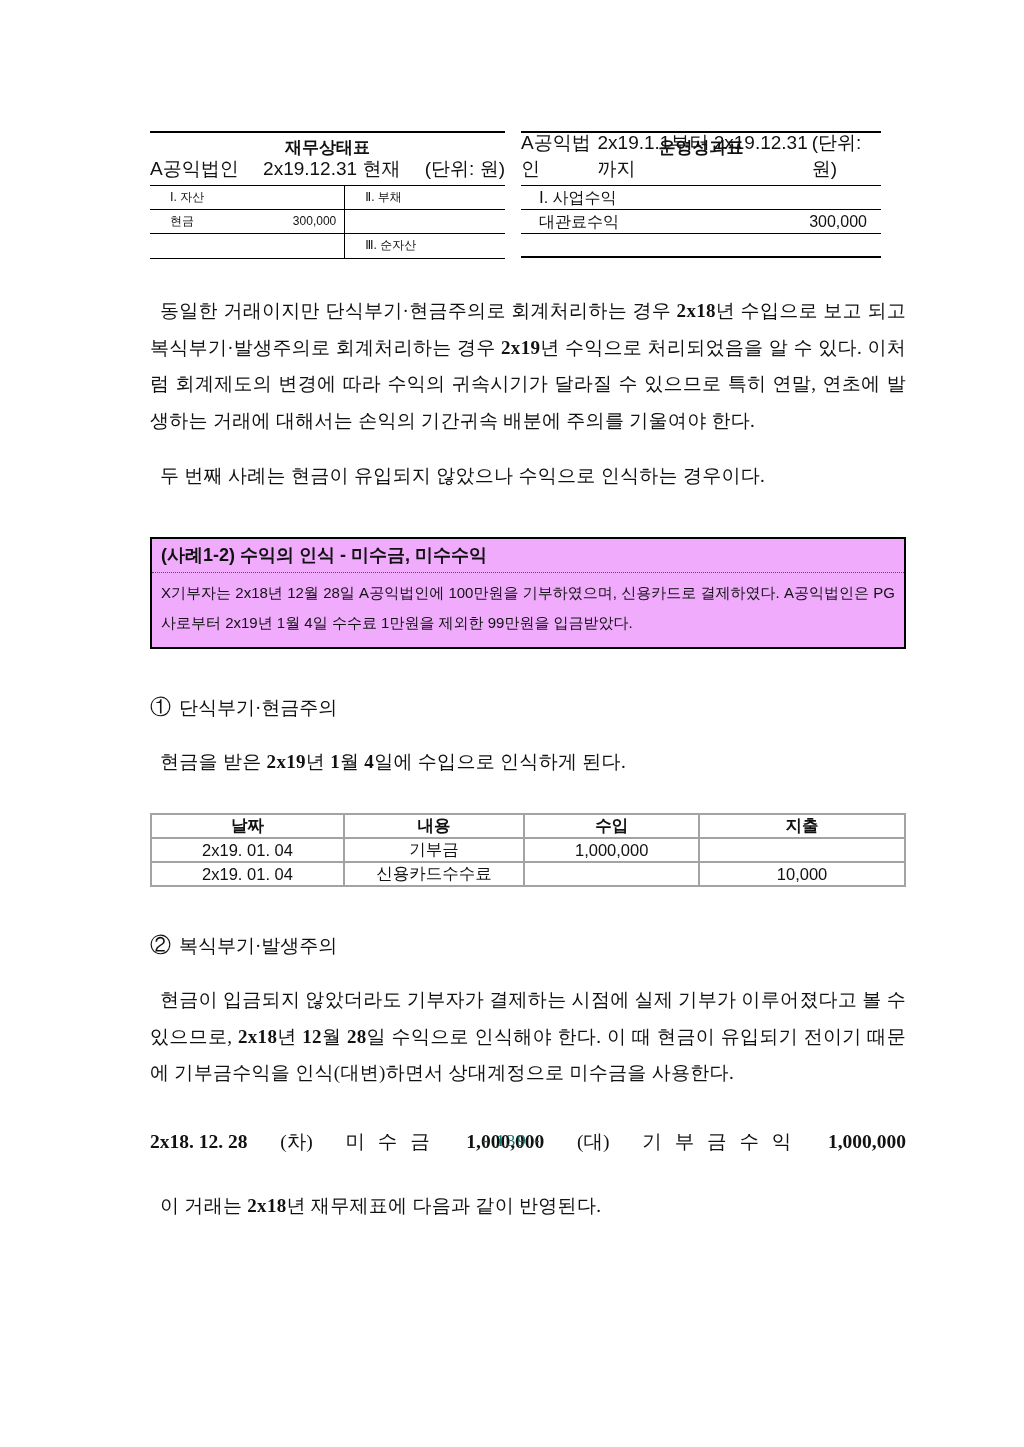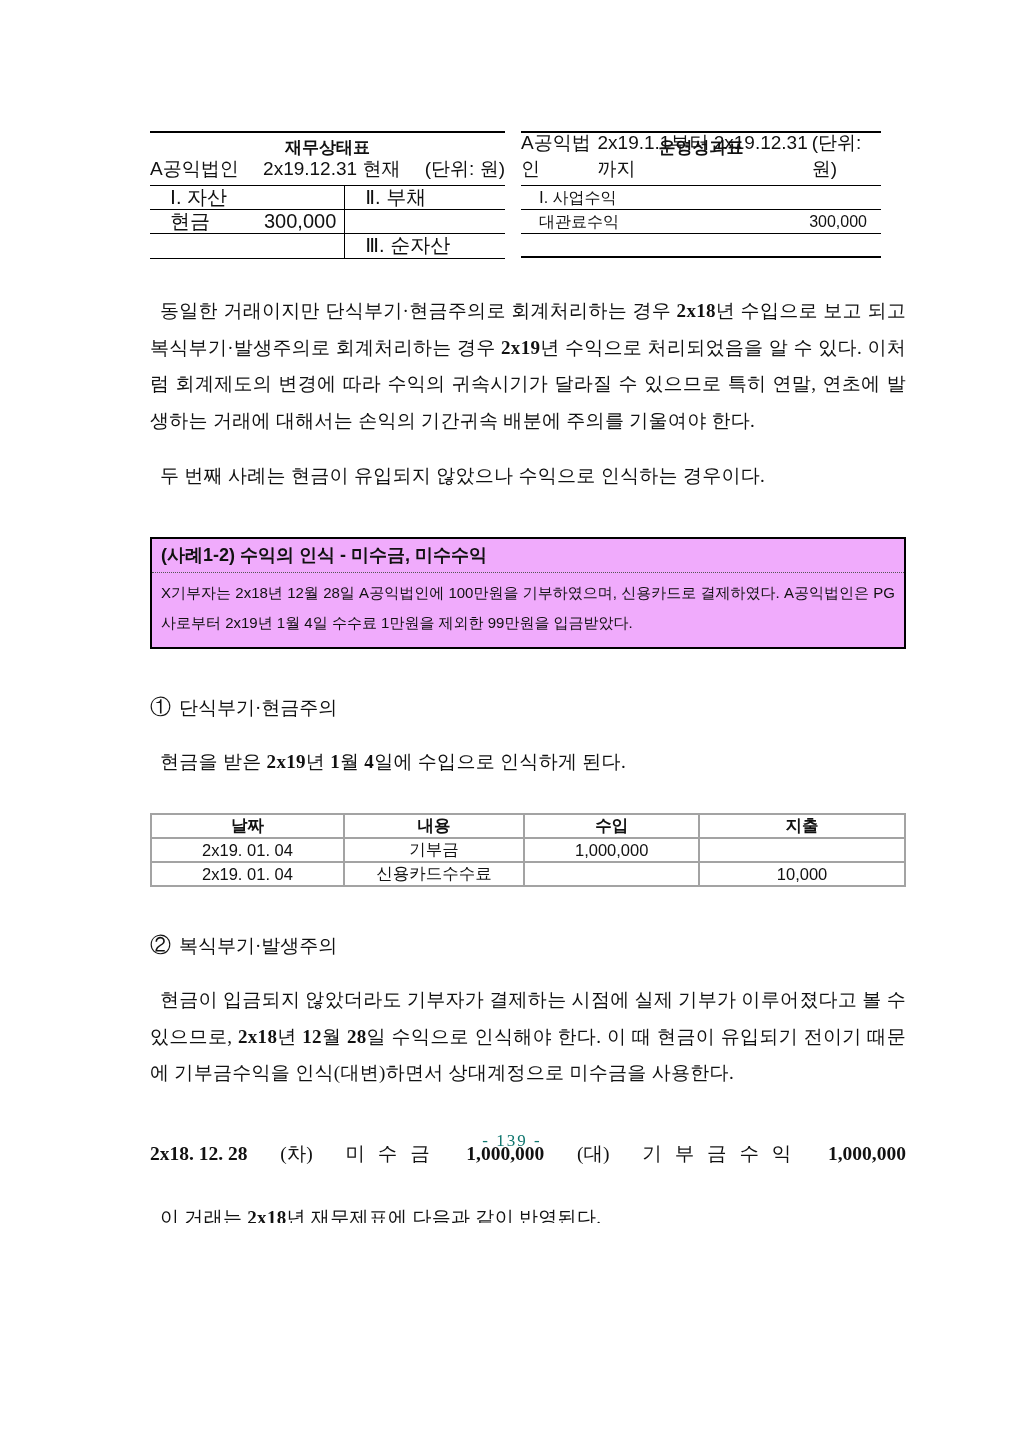--- a/index.html
+++ b/index.html
@@ -23,21 +23,21 @@
     text-align:center; font-weight:bold; font-size:17px;
     padding-top:3px; height:26px;
   }
   .t-sub {
     display:flex; justify-content:space-between; align-items:flex-end;
     font-size:19px; height:28px; padding-bottom:3px;
   }
   .bs-grid {
     display:grid; grid-template-columns:55% 45%;
     border-top:1.5px solid #000; border-bottom:1.5px solid #000;
-    font-size:20px;
+    font-size:12px;
   }
   .bs-grid .cell { height:24px; line-height:23px; padding-left:20px; }
   .bs-grid .cell.vline { border-right:1.5px solid #000; }
   .bs-grid .cell.hline { border-bottom:1.5px solid #000; }
   .bs-grid .cash-cell { display:flex; justify-content:space-between; padding-right:8px; }
   .is-rows { border-top:1.5px solid #000; font-size:16px; }
   .is-row {
     height:24px; line-height:23px; padding:0 14px 0 18px;
     border-bottom:1.5px solid #000;
     display:flex; justify-content:space-between;
@@ -81,21 +81,21 @@
   }
   .ledger th, .ledger td {
     border:2px solid #a3a3a3;
     height:24px; text-align:center; font-weight:normal; padding:0 4px;
   }
   .ledger th { font-weight:bold; }
   .col-date{width:25.6%} .col-desc{width:23.9%} .col-in{width:23.2%} .col-out{width:27.3%}
 
   
   .journal {
-    margin-top:48px;
+    margin-top:36px;
     display:flex; justify-content:space-between; align-items:baseline;
     font-size:19.5px;
   }
   .journal .acct { letter-spacing:4px; }
   .journal .amt, .journal .jdate { font-weight:bold; }
 
   .closing { margin-top:33px; }
 
   .page-number {
     position:absolute; left:0; right:0; bottom:72px;

